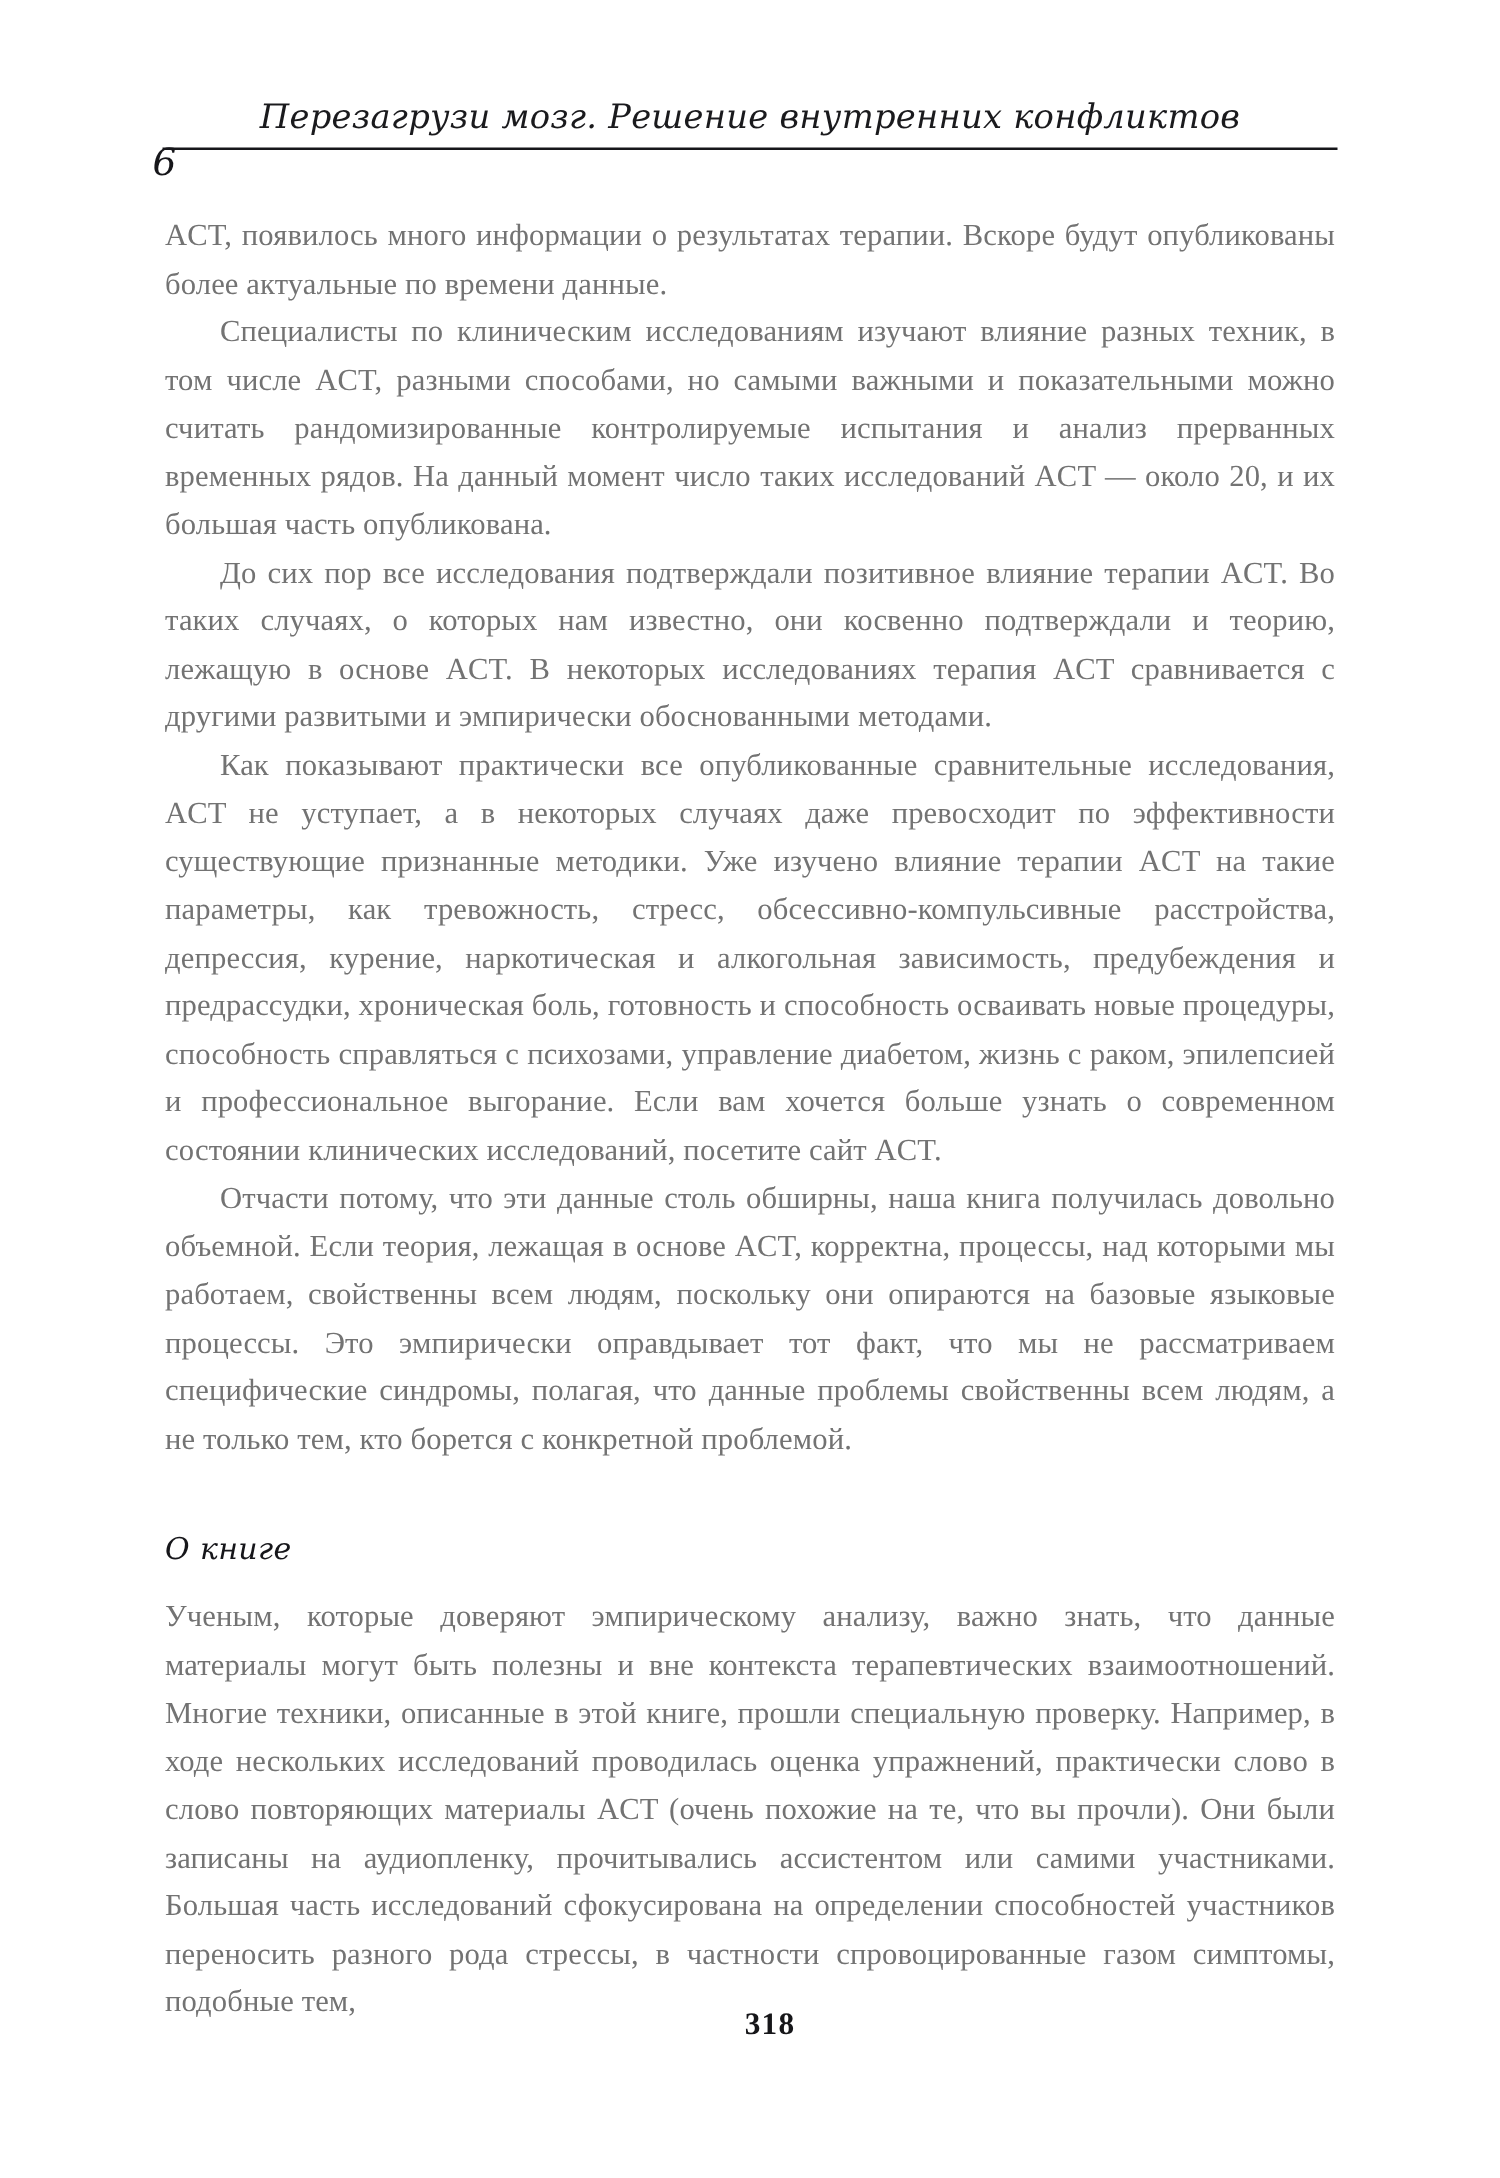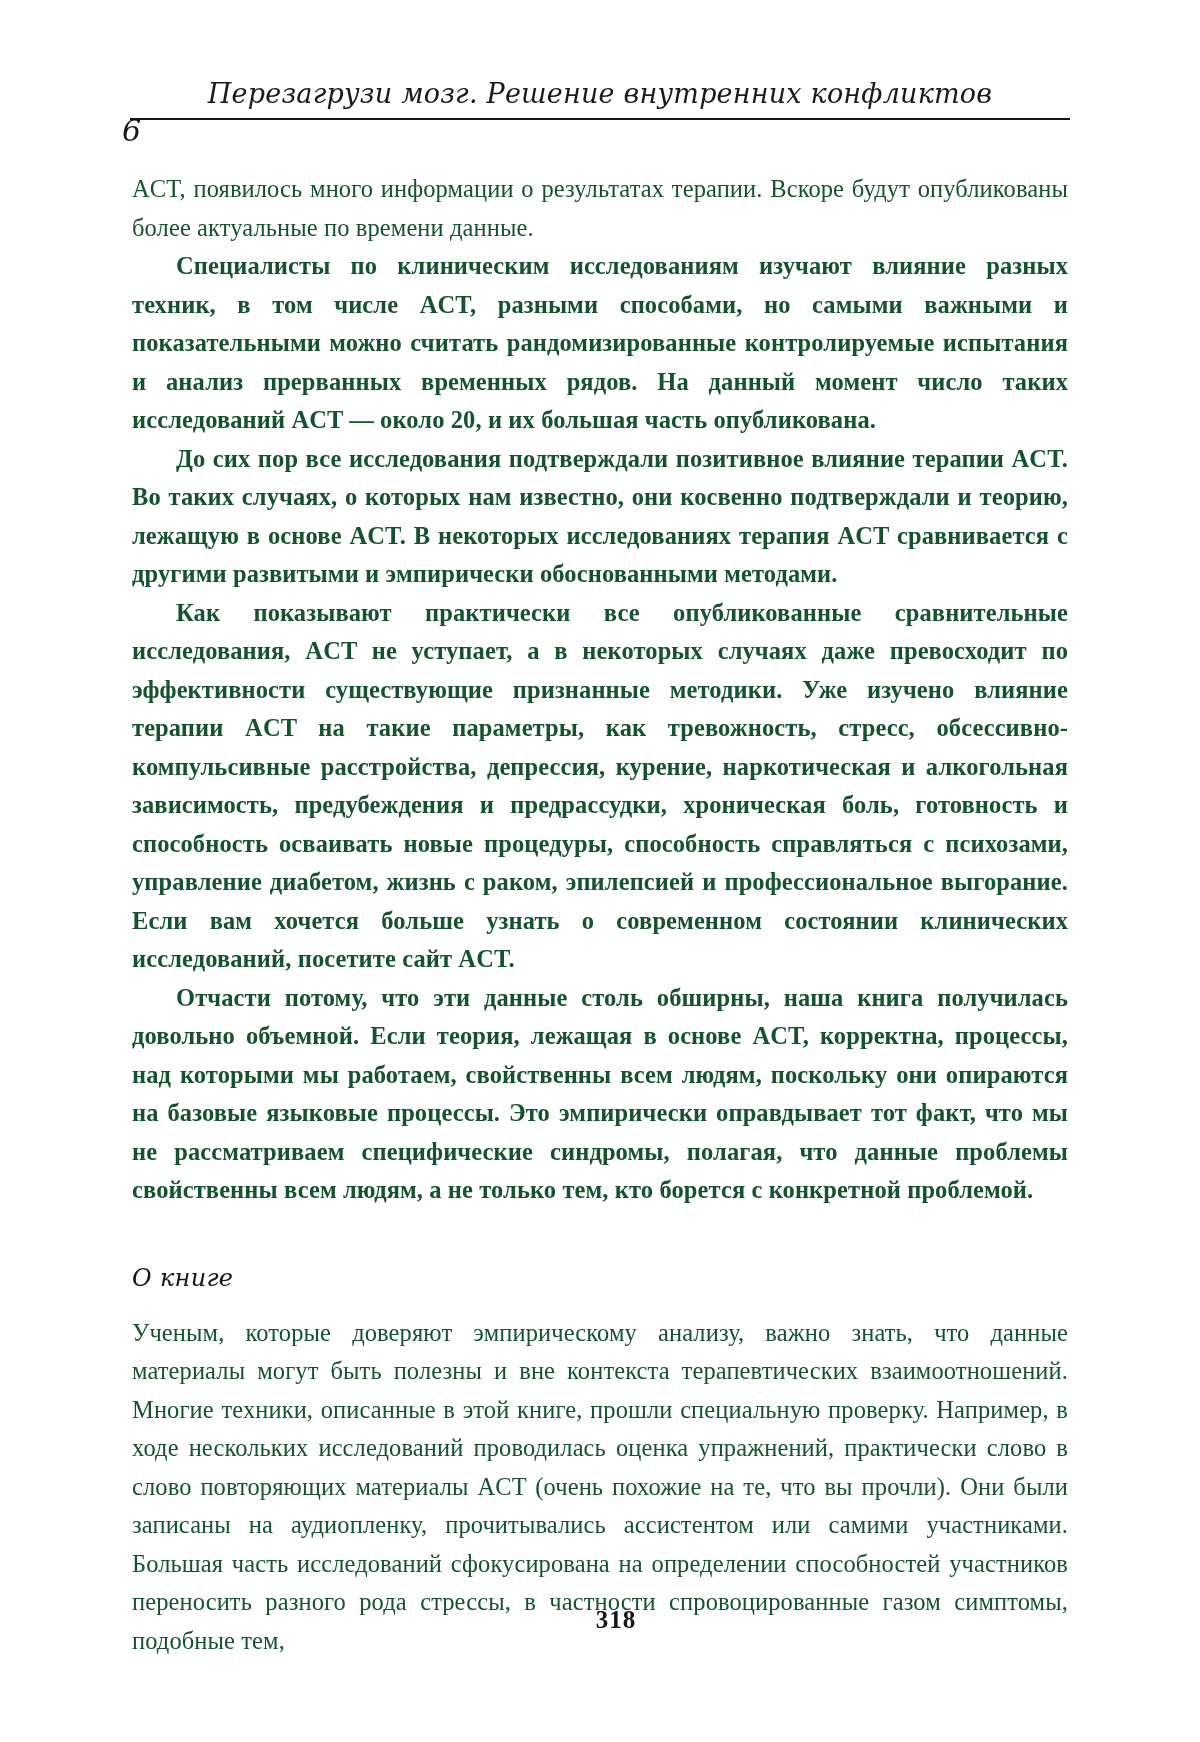--- a/index.html
+++ b/index.html
@@ -59,26 +59,25 @@
     left: 132px;
     top: 170px;
     width: 936px;
   }
   p.para {
     margin: 0;
     font-size: 24.5px;
     line-height: 38.5px;
     text-align: justify;
     text-justify: inter-word;
-    color: #14532d;
+    color: #737373;
     letter-spacing: 0.1px;
   }
   p.para.indent {
     text-indent: 44px;
-    font-weight: bold;
   }
   h2.section-title {
     font-family: "DejaVu Serif", serif;
     font-style: italic;
     font-weight: normal;
     font-size: 24px;
     margin: 54px 0 22px 0;
     color: #16161a;
     letter-spacing: 0.3px;
   }

